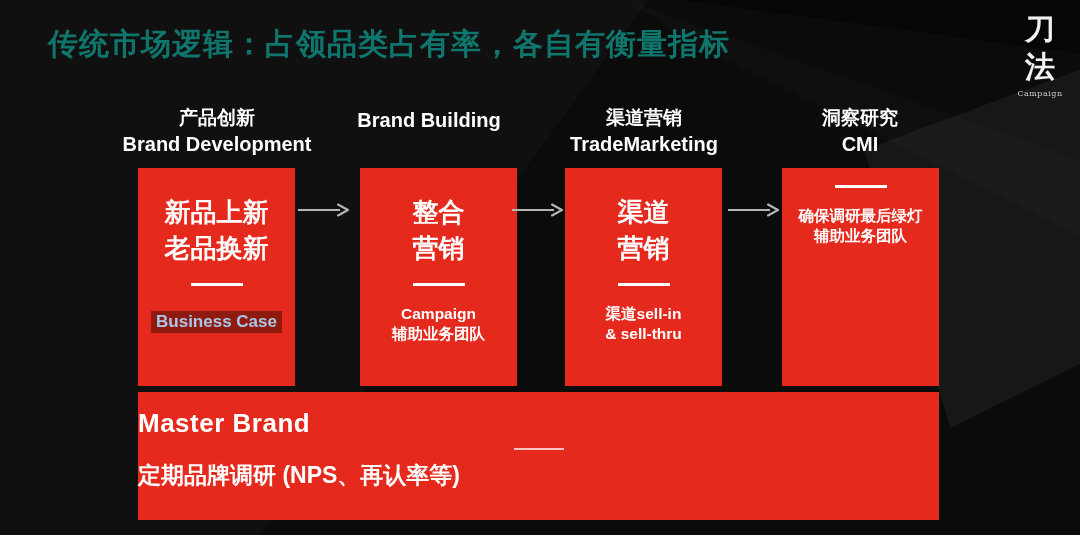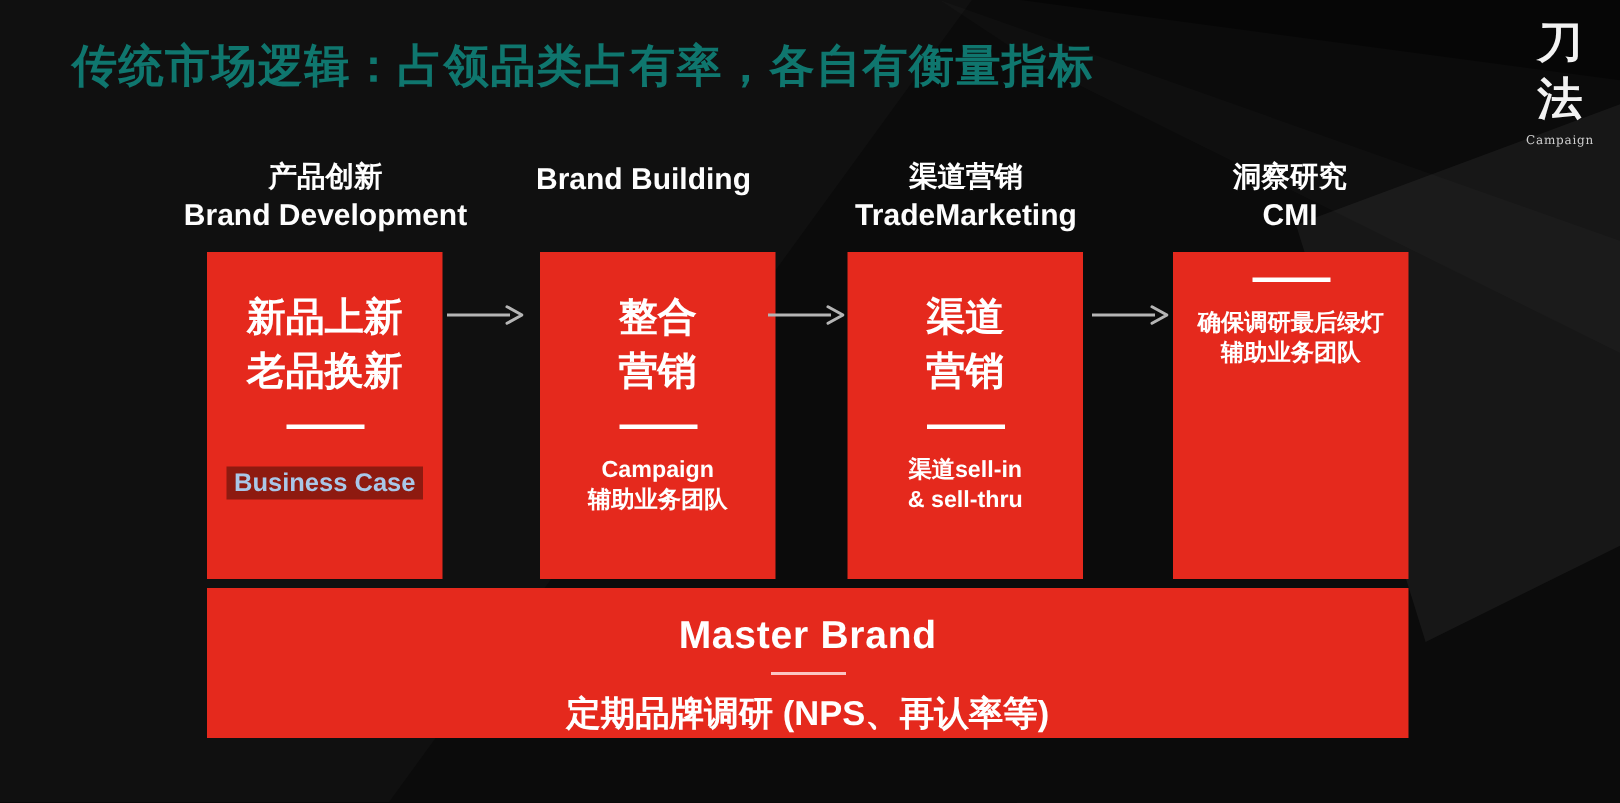--- a/index.html
+++ b/index.html
@@ -61,22 +61,22 @@
     display:inline-block;margin-top:25px;font-size:17px;
     color:var(--highlight-text,#a9c7e8);
     background:var(--highlight-bg,#8e1a10);
     padding:1px 5px;
   }
 
   .flow-arrow{position:absolute;top:203px;width:52px;height:14px;}
   .flow-arrow svg{display:block;}
 
   .footer-bar{
-    position:absolute;left:138px;top:392px;width:801px;height:100px;
-    background:var(--accent-red,#e5291d);text-align:center;padding-top:16px;
+    position:absolute;left:138px;top:392px;width:801px;height:128px;
+    background:var(--accent-red,#e5291d);text-align:left;padding-top:16px;
   }
   .footer-title{font-size:26px;font-weight:800;letter-spacing:.5px;color:#fff;}
   .footer-divider{width:50px;height:2px;background:rgba(255,225,225,0.85);margin:9px auto 10px;}
   .footer-sub{font-size:23px;font-weight:700;color:#fff;}
 
   
   .c0 .col-header{left:107px;} .c0 .red-box{left:138px;}
   .c1 .col-header{left:319px;} .c1 .red-box{left:360px;}
   .c2 .col-header{left:534px;} .c2 .red-box{left:565px;}
   .c3 .col-header{left:750px;} .c3 .red-box{left:782px;}

